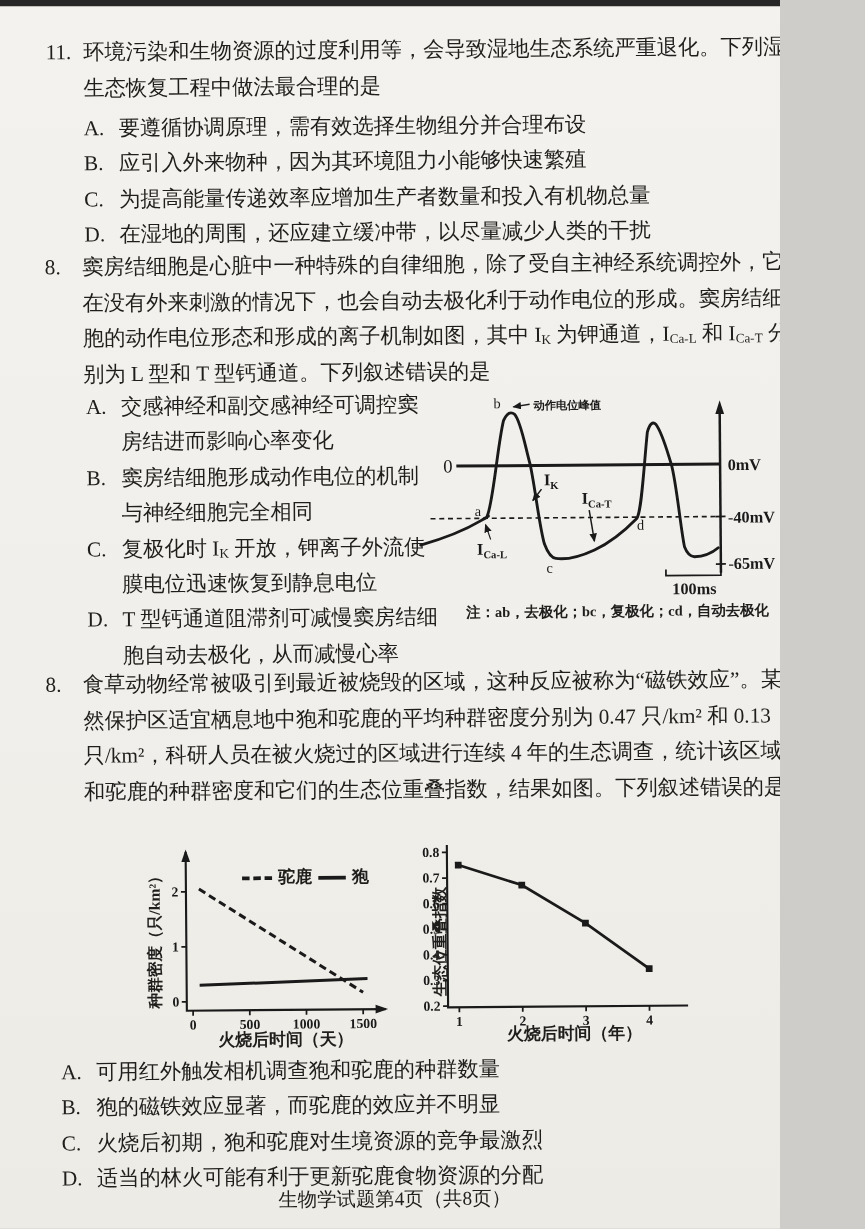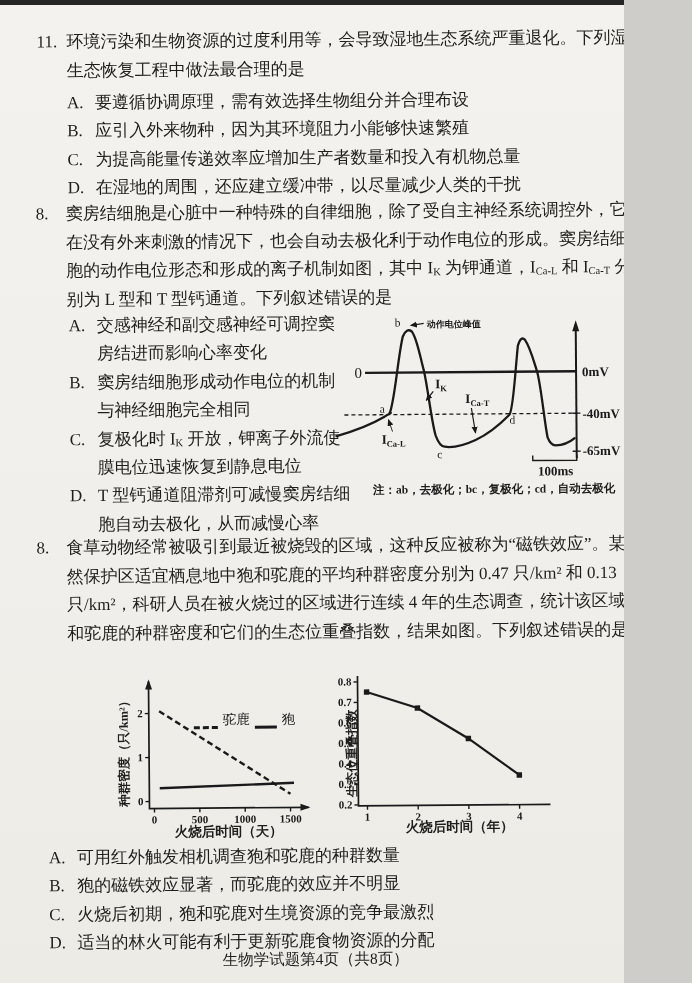--- a/index.html
+++ b/index.html
@@ -31,22 +31,22 @@
   #chart1{left:98px;top:672px;width:244px;height:178px;}
   #chart2{left:328px;top:668px;width:258px;height:182px;}
   .chart svg{position:absolute;left:0;top:0;overflow:visible;}
   .ylabel{position:absolute;transform:rotate(-90deg);transform-origin:0 0;
           font-size:12.5px;font-weight:600;white-space:nowrap;}
   #chart1 .ylabel{left:16px;top:133px;}
   #chart2 .ylabel{left:14px;top:129px;}
   .xlabel{position:absolute;width:100%;text-align:center;font-size:13.5px;font-weight:600;}
   #chart1 .xlabel{top:150px;left:6px;}
   #chart2 .xlabel{top:151px;left:0;}
-  .legend{position:absolute;left:94px;top:38px;font-size:13.5px;font-weight:400;
-          display:flex;align-items:flex-end;gap:5px;}
+  .legend{position:absolute;left:94px;top:20px;font-size:13.5px;font-weight:700;
+          display:flex;align-items:center;gap:5px;}
   .lg-dash{display:inline-block;width:24px;height:0;border-top:3px dashed #1a1a1a;}
   .lg-solid{display:inline-block;width:22px;height:0;border-top:3px solid #1a1a1a;}
 
   svg text{fill:#1a1a1a;}
   .tick{font:600 11px "Liberation Serif",serif;}
   .flab{font:700 13px "Liberation Serif",serif;}
   .fsub{font:700 8.5px "Liberation Serif",serif;}
   .fsmall{font:700 9px "Liberation Serif",serif;}
   .fpt{font:400 11.5px "Liberation Serif",serif;}
   .fmv{font:700 13px "Liberation Serif",serif;}

